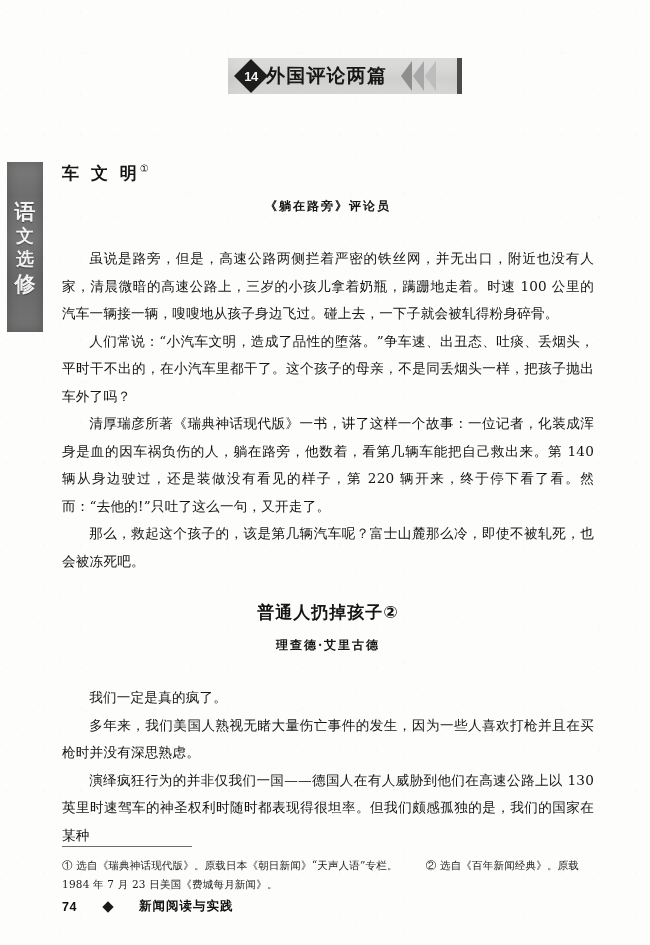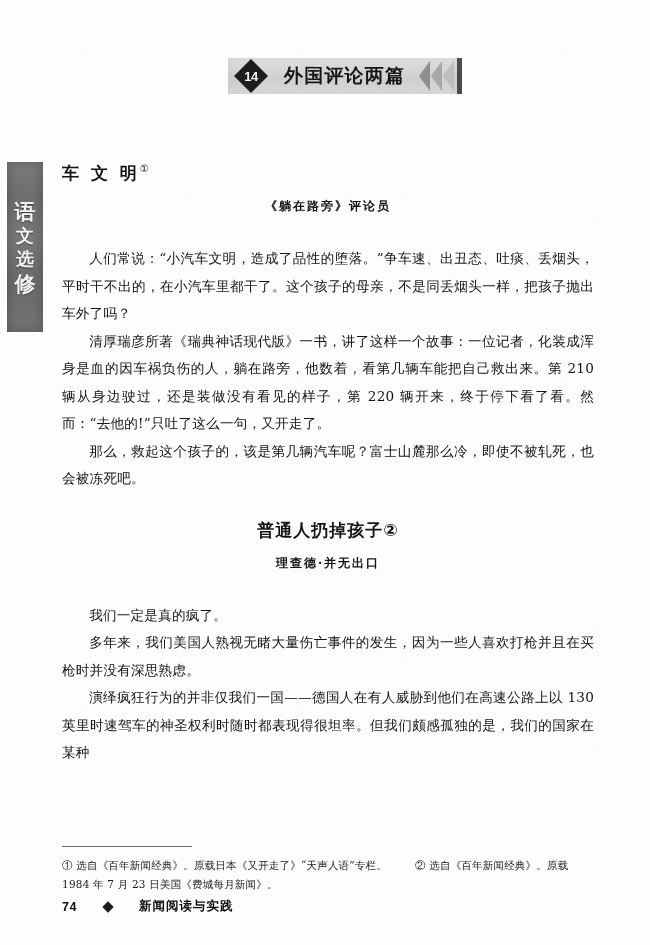--- a/index.html
+++ b/index.html
@@ -102,21 +102,20 @@
     display: flex;
     align-items: center;
     justify-content: center;
     color: #f5f5f5;
     font-size: 13px;
     font-weight: 700;
     font-family: "Liberation Sans", sans-serif;
     letter-spacing: -0.5px;
   }
   .banner-title {
-    margin-left: 18px;
     font-size: 19px;
     font-weight: 700;
     letter-spacing: 1.2px;
     color: #171717;
     font-family: "DejaVu Sans", "Liberation Sans", sans-serif;
     white-space: nowrap;
   }
   .chevrons {
     margin-left: 14px;
     display: flex;
@@ -257,41 +256,42 @@
 
   <div class="content">
 
     <div class="sec-gap-1"></div>
 
     <h1 class="art-title"><span>车 文 明</span><span class="sup">①</span></h1>
     <div class="byline">《躺在路旁》评论员</div>
 
     <div class="sec-gap-2"></div>
 
+    <p class="body">虽说是路旁，但是，高速公路两侧拦着严密的铁丝网，并无出口，附近也没有人家，清晨微暗的高速公路上，三岁的小孩儿拿着奶瓶，蹒跚地走着。时速 100 公里的汽车一辆接一辆，嗖嗖地从孩子身边飞过。碰上去，一下子就会被轧得粉身碎骨。</p>
     <p class="body">人们常说：“小汽车文明，造成了品性的堕落。”争车速、出丑态、吐痰、丢烟头，平时干不出的，在小汽车里都干了。这个孩子的母亲，不是同丢烟头一样，把孩子抛出车外了吗？</p>
-    <p class="body">清厚瑞彦所著《瑞典神话现代版》一书，讲了这样一个故事：一位记者，化装成浑身是血的因车祸负伤的人，躺在路旁，他数着，看第几辆车能把自己救出来。第 210 辆从身边驶过，还是装做没有看见的样子，第 220 辆开来，终于停下看了看。然而：“去他的!”只吐了这么一句，又开走了。</p>
+    <p class="body">清厚瑞彦所著《瑞典神话现代版》一书，讲了这样一个故事：一位记者，化装成浑身是血的因车祸负伤的人，躺在路旁，他数着，看第几辆车能把自己救出来。第 140 辆从身边驶过，还是装做没有看见的样子，第 220 辆开来，终于停下看了看。然而：“去他的!”只吐了这么一句，又开走了。</p>
     <p class="body">那么，救起这个孩子的，该是第几辆汽车呢？富士山麓那么冷，即使不被轧死，也会被冻死吧。</p>
 
     <div class="sec-gap-3"></div>
 
     <h1 class="art-title2"><span>普通人扔掉孩子</span><span class="sup">②</span></h1>
-    <div class="byline">理查德·并无出口</div>
+    <div class="byline">理查德·艾里古德</div>
 
     <div class="sec-gap-2"></div>
 
     <p class="body">我们一定是真的疯了。</p>
     <p class="body">多年来，我们美国人熟视无睹大量伤亡事件的发生，因为一些人喜欢打枪并且在买枪时并没有深思熟虑。</p>
     <p class="body">演绎疯狂行为的并非仅我们一国——德国人在有人威胁到他们在高速公路上以 130 英里时速驾车的神圣权利时随时都表现得很坦率。但我们颇感孤独的是，我们的国家在某种</p>
   </div>
 
   <div class="fn-rule"></div>
 
   <div class="footnotes">
     <span class="fn-row"><span>①</span>
-      <span>选自《百年新闻经典》。原载日本《又开走了》“天声人语”专栏。</span><span class="fn-2">②</span>
+      <span>选自《瑞典神话现代版》。原载日本《朝日新闻》“天声人语”专栏。</span><span class="fn-2">②</span>
       <span>选自《百年新闻经典》。原载 1984 年 7 月 23 日美国《费城每月新闻》。</span></span>
   </div>
 
   <div class="footer">
     <span class="pg">74</span>
     <span class="dia-s"></span>
     <span class="ftxt">新闻阅读与实践</span>
   </div>
 
 </div>

